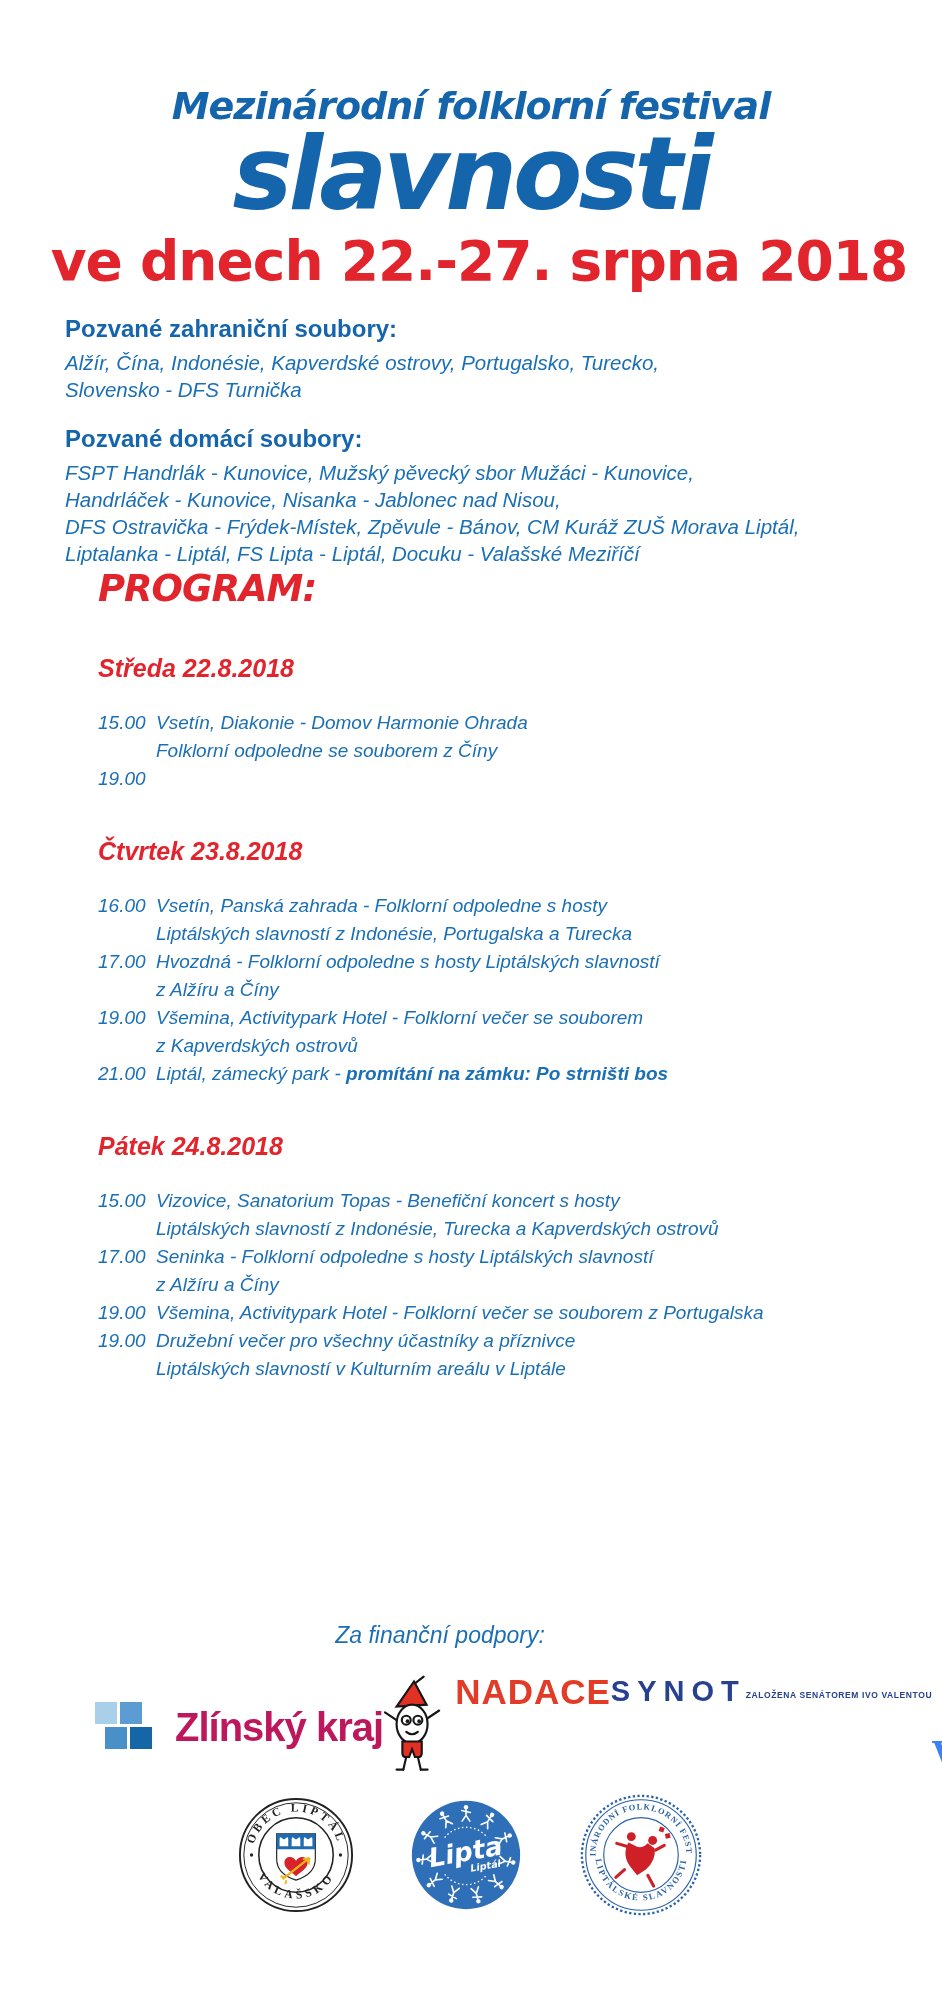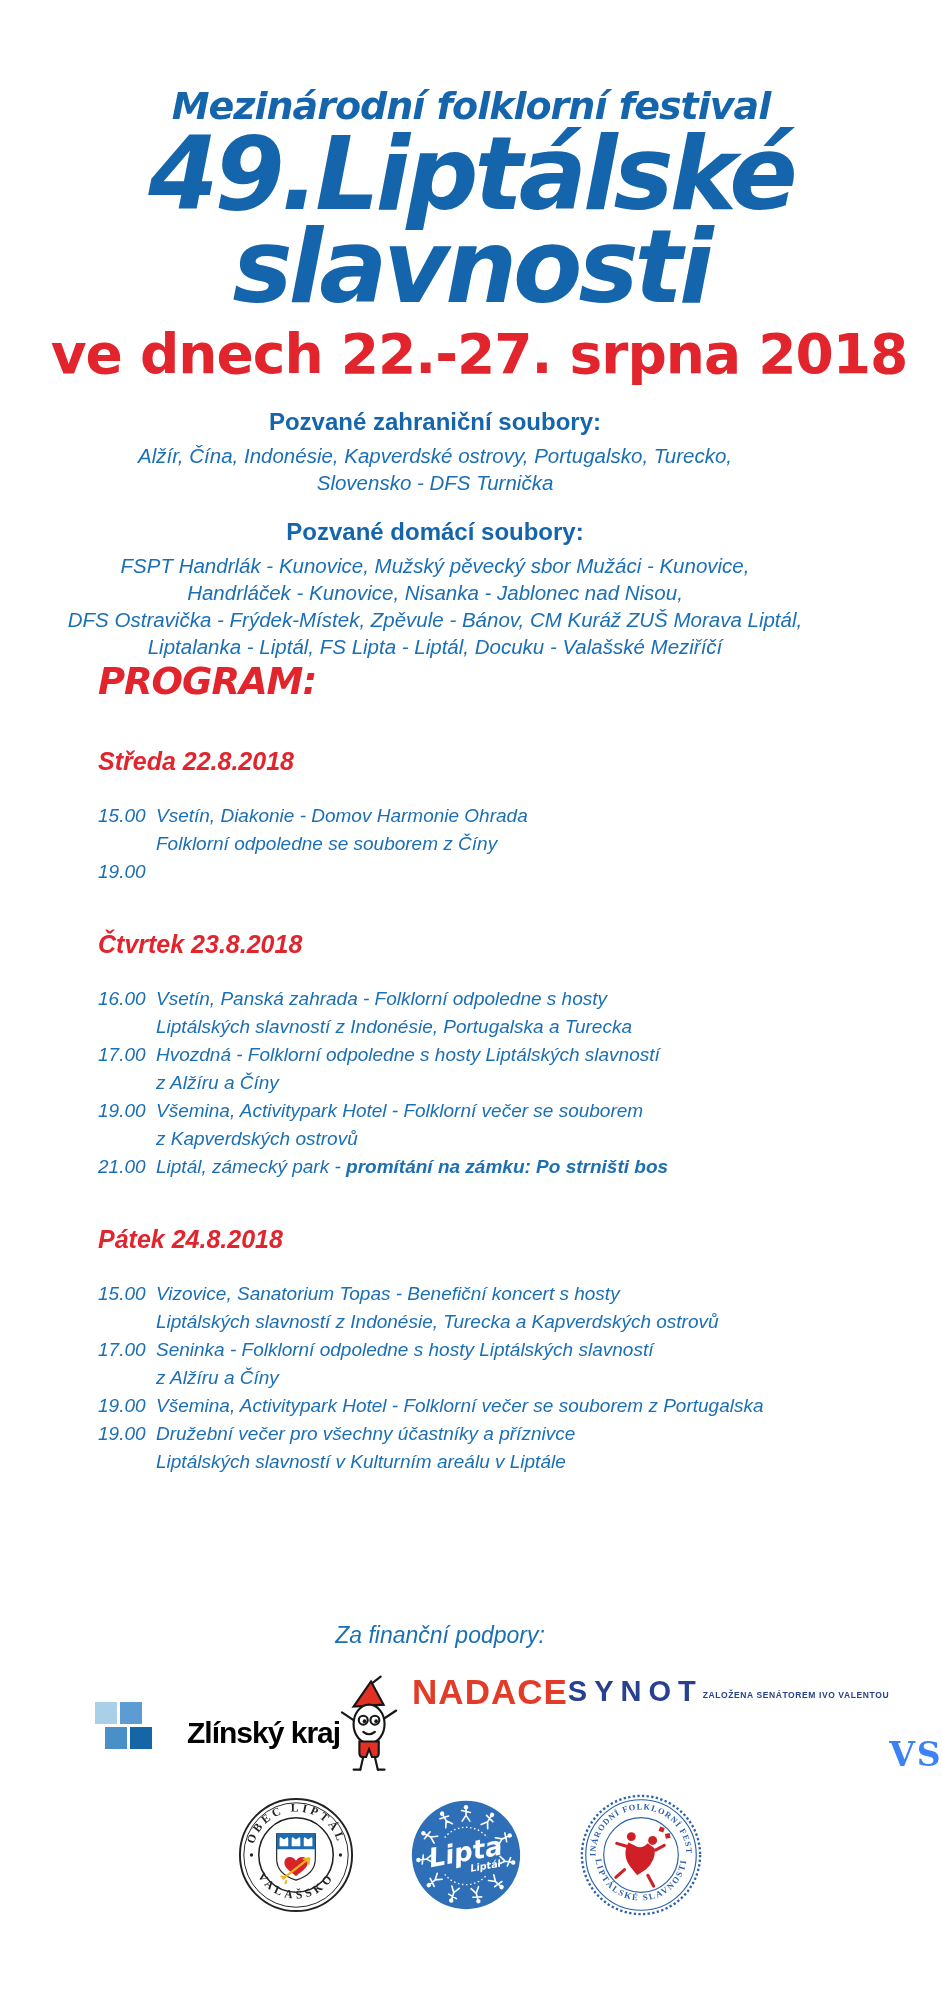--- a/index.html
+++ b/index.html
@@ -15,21 +15,21 @@
   }
   .title{
     color:#1565ad;font-family:"DejaVu Sans",sans-serif;font-weight:bold;font-style:italic;
     font-size:101px;line-height:.92;letter-spacing:-4px;white-space:nowrap;
   }
   .dates{
     color:#e2242d;font-family:"DejaVu Sans",sans-serif;font-weight:bold;
     font-size:55px;margin-top:8px;white-space:nowrap;letter-spacing:-1px;padding-left:16px;
   }
   
-  .center-col{margin:0 auto 0 65px;width:740px;text-align:center;}
+  .center-col{margin:0 auto 0 65px;width:740px;}
   .group-heading{
     color:#1565ad;font-weight:bold;font-size:24px;margin-top:22px;margin-bottom:6px;white-space:nowrap;
   }
   .group-line{
     color:#1b6fb5;font-style:italic;font-size:20.5px;line-height:27px;white-space:nowrap;
   }
   
   .program{margin-left:98px;margin-right:40px;}
   .program-heading{
     color:#e2242d;font-family:"DejaVu Sans",sans-serif;font-weight:bold;font-style:italic;
@@ -51,21 +51,21 @@
   .logo-row2{position:absolute;top:170px;left:0;width:942px;display:flex;justify-content:center;align-items:center;gap:54px;}
   
   .zlinsky{display:flex;align-items:flex-end;}
   .zk-squares{position:relative;width:60px;height:48px;flex:none;}
   .zk-squares .sq{position:absolute;width:22px;height:22px;}
   .sq-light{left:0;top:0;background:#a9cfe9;}
   .sq-mid1{left:25px;top:0;background:#5d9bd3;}
   .sq-mid2{left:10px;top:25px;background:#4a90c8;}
   .sq-dark{left:35px;top:25px;background:#1566a7;}
   .zk-label{
-    color:#000000;font-weight:bold;font-size:30px;margin-left:32px;letter-spacing:-1px;white-space:nowrap;
+    color:#be185d;font-weight:bold;font-size:40px;margin-left:20px;letter-spacing:-1px;white-space:nowrap;
   }
   
   .nadace{display:flex;align-items:flex-start;}
   .nadace-texts{margin-left:10px;display:flex;flex-direction:row;align-items:center;}
   .nadace-line1{color:#e23c28;font-weight:bold;font-size:35px;letter-spacing:1px;line-height:1.05;font-family:"Liberation Sans",sans-serif;}
   .nadace-line2{color:#27418f;font-weight:bold;font-size:29px;letter-spacing:7px;line-height:1.1;}
   .nadace-tagline{color:#27418f;font-weight:bold;font-size:8.5px;letter-spacing:.6px;margin-top:6px;white-space:nowrap;}
   
   .vsplastik{position:relative;display:flex;flex-direction:column;align-items:center;}
   .vs-label{
@@ -75,21 +75,20 @@
   .vs-reg{position:absolute;right:-14px;top:38px;color:#1c3e6f;font-size:15px;font-family:"Liberation Sans",sans-serif;}
   .seal{flex:none;}
 </style>
 </head>
 <body>
 
 <div class="page">
 
   <div class="header">
     <div class="subtitle">Mezinárodní folklorní festival</div>
-    <div class="title">49.Liptálské</div>
     <div class="title">slavnosti</div>
     <div class="dates">ve dnech 22.-27. srpna 2018</div>
   </div>
 
   <div class="center-col">
     <div class="group-heading">Pozvané zahraniční soubory:</div>
     <div id="foreign-lines">
         <div class="group-line">Alžír, Čína, Indonésie, Kapverdské ostrovy, Portugalsko, Turecko,</div>
         <div class="group-line">Slovensko - DFS Turnička</div>
       </div>

